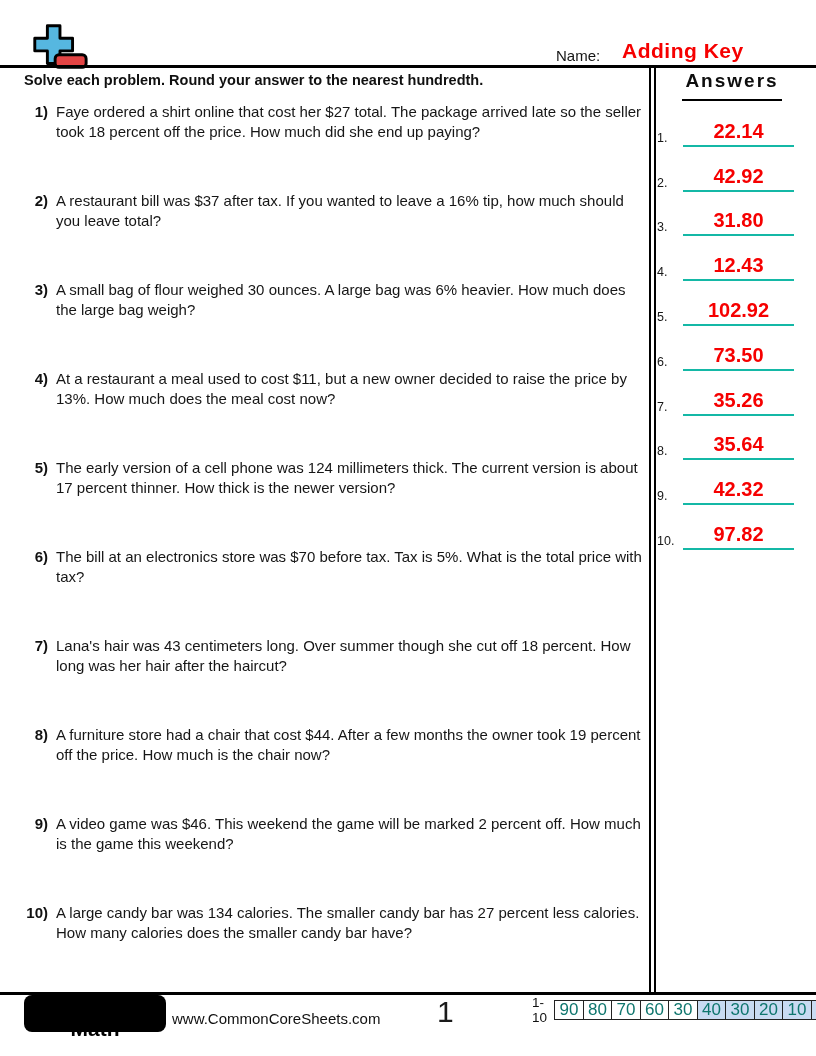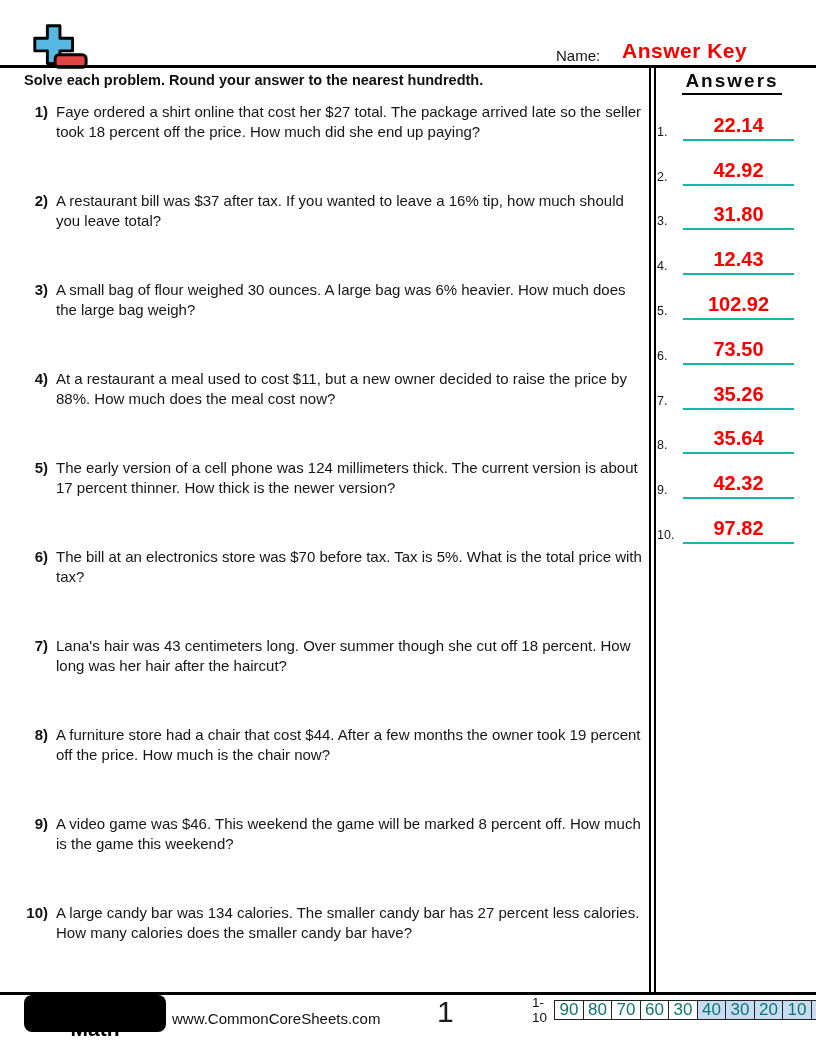--- a/index.html
+++ b/index.html
@@ -23,21 +23,21 @@
   
   .problems { position:absolute; left:0; top:102px; width:648px; }
   .problem { display:flex; height:89px; }
   .pnum { flex:none; width:56px; text-align:right; padding-right:8px;
           font-weight:bold; font-size:15px; line-height:19.5px; }
   .ptext { width:586px; font-size:15px; line-height:19.5px; color:#161616; }
 
   
   .answers-col { position:absolute; left:657px; top:70px; width:150px; }
   .answers-heading { width:fit-content; margin:0 auto; font-size:19px; font-weight:bold;
-                     letter-spacing:2px; border-bottom:2.5px solid #000; padding:0 3px 1px 3px; color:#0d0d0d; }
+                     letter-spacing:2px; border-bottom:2.5px solid #000; padding:0 3px 7px 3px; color:#0d0d0d; }
   .answers-list { margin-top:1px; }
   .answer-row { height:44.8px; display:flex; align-items:flex-end; }
   .answer-num { flex:none; width:26px; font-size:12.5px; color:#181818; padding-bottom:2px; }
   .answer-line { flex:1; margin-right:13px; border-bottom:2px solid #14b8a6; text-align:center;
                  color:#f60000; font-weight:bold; font-size:20px; line-height:1; padding-bottom:4px; }
 
   
   .footer-rule { position:absolute; left:0; top:992px; width:816px; height:3px; background:#000; }
   .badge { position:absolute; left:24px; top:995px; width:142px; height:37px;
            background:#000; border-radius:8px; }
@@ -59,21 +59,21 @@
 </head>
 <body>
 
 <div class="page">
 
   <svg class="icon-pm" width="62" height="50" viewBox="0 0 64 50">
     <path d="M20 3 H33 V16 H46 V29 H33 V42 H20 V29 H7 V16 H20 Z" fill="#56b7e0" stroke="#000" stroke-width="3" stroke-linejoin="round"></path>
     <rect x="28" y="33" width="32" height="13" rx="4" fill="#e34444" stroke="#000" stroke-width="3"></rect>
   </svg>
   <div class="name-label">Name:</div>
-  <div class="answer-key">Answer Key</div>
+  <div class="answer-key">Adding Key</div>
   <div class="header-rule"></div>
   <div class="instruction">Solve each problem. Round your answer to the nearest hundredth.</div>
 
   <div class="vdivider"></div>
 
   <div class="problems">
 
       <div class="problem">
         <span class="pnum">1)</span>
         <span class="ptext">Faye ordered a shirt online that cost her $27 total. The package arrived late so the seller took 18 percent off the price. How much did she end up paying?</span>
@@ -84,21 +84,21 @@
         <span class="ptext">A restaurant bill was $37 after tax. If you wanted to leave a 16% tip, how much should you leave total?</span>
       </div>
 
       <div class="problem">
         <span class="pnum">3)</span>
         <span class="ptext">A small bag of flour weighed 30 ounces. A large bag was 6% heavier. How much does the large bag weigh?</span>
       </div>
 
       <div class="problem">
         <span class="pnum">4)</span>
-        <span class="ptext">At a restaurant a meal used to cost $11, but a new owner decided to raise the price by 88%. How much does the meal cost now?</span>
+        <span class="ptext">At a restaurant a meal used to cost $11, but a new owner decided to raise the price by 13%. How much does the meal cost now?</span>
       </div>
 
       <div class="problem">
         <span class="pnum">5)</span>
         <span class="ptext">The early version of a cell phone was 124 millimeters thick. The current version is about 17 percent thinner. How thick is the newer version?</span>
       </div>
 
       <div class="problem">
         <span class="pnum">6)</span>
         <span class="ptext">The bill at an electronics store was $70 before tax. Tax is 5%. What is the total price with tax?</span>
@@ -109,21 +109,21 @@
         <span class="ptext">Lana's hair was 43 centimeters long. Over summer though she cut off 18 percent. How long was her hair after the haircut?</span>
       </div>
 
       <div class="problem">
         <span class="pnum">8)</span>
         <span class="ptext">A furniture store had a chair that cost $44. After a few months the owner took 19 percent off the price. How much is the chair now?</span>
       </div>
 
       <div class="problem">
         <span class="pnum">9)</span>
-        <span class="ptext">A video game was $46. This weekend the game will be marked 8 percent off. How much is the game this weekend?</span>
+        <span class="ptext">A video game was $46. This weekend the game will be marked 2 percent off. How much is the game this weekend?</span>
       </div>
 
       <div class="problem">
         <span class="pnum">10)</span>
         <span class="ptext">A large candy bar was 134 calories. The smaller candy bar has 27 percent less calories. How many calories does the smaller candy bar have?</span>
       </div>
     </div>
 
   <div class="answers-col">
     <div class="answers-heading">Answers</div>

